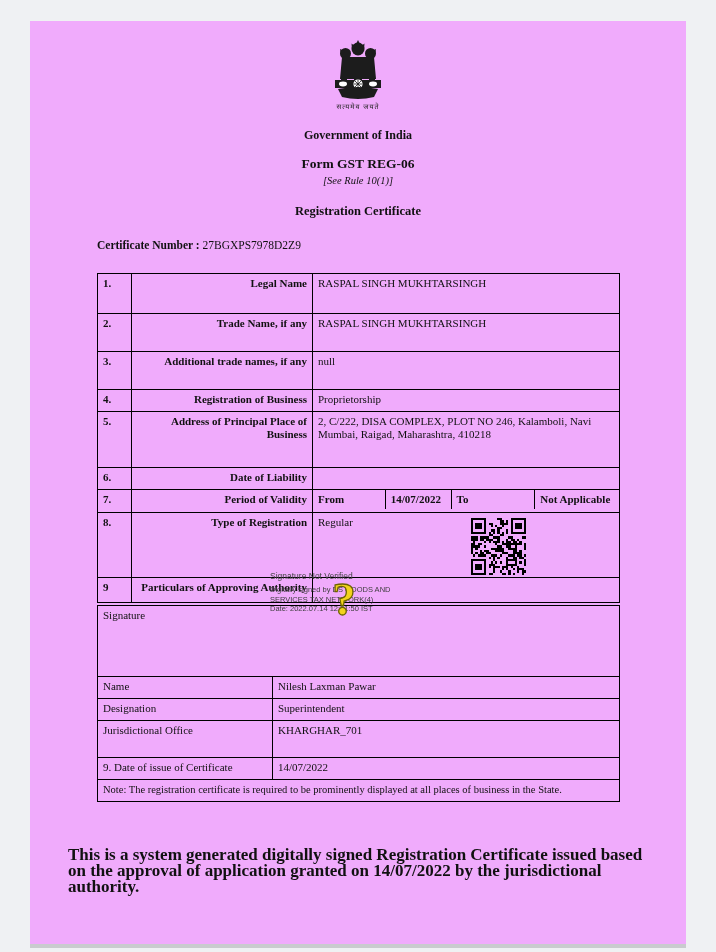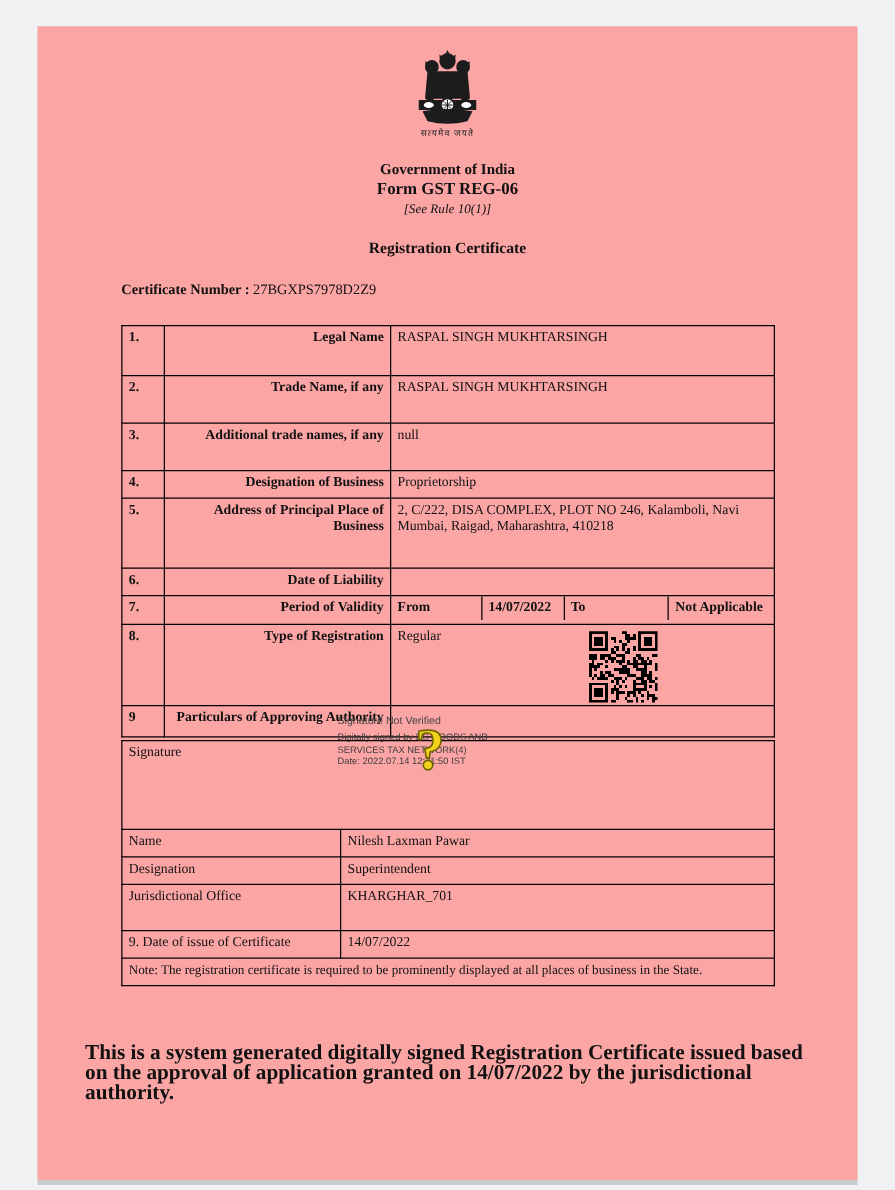--- a/index.html
+++ b/index.html
@@ -1,26 +1,26 @@
 <!DOCTYPE html>
 <html><head>
 <meta charset="utf-8">
 <style>
   * { margin:0; padding:0; box-sizing:border-box; }
   html,body { width:716px; height:952px; }
   body { background:#eff1f3; position:relative; font-family:"Liberation Serif", serif; color:#111; }
   .page {
     position:absolute; left:30px; top:21px; width:656px; height:923px;
-    background:#fca5a5; box-shadow:0 4px 0 #c9cbce; overflow:hidden;
+    background:#f0abfc; box-shadow:0 4px 0 #c9cbce; overflow:hidden;
   }
   .center { text-align:center; }
   .emblem { display:block; margin:19px auto 0 auto; }
   .motto { font-size:7px; margin-top:2px; letter-spacing:1px; color:#222; }
   .gov-line { font-size:12px; font-weight:bold; margin-top:17px; }
-  .form-line { font-size:13.5px; font-weight:bold; margin-top:0;text-align:center; }
+  .form-line { font-size:13.5px; font-weight:bold; margin-top:13px;text-align:center; }
   .rule-line { font-size:10.5px; font-style:italic; margin-top:3px; }
   .cert-line { font-size:12.5px; font-weight:bold; margin-top:18px; }
   .reg-line { font-size:11.5px; margin:20px 0 0 67px; }
   .reg-line .lbl { font-weight:bold; }
 
   table { border-collapse:collapse; table-layout:fixed; margin-left:67px; }
   td { border:1px solid #000; vertical-align:top; padding:3px 5px; font-size:11px; line-height:13px; overflow:hidden; }
   .sno { font-weight:bold; }
   .lblcell { font-weight:bold;text-align:right; }
   .main-tbl { margin-top:22px; width:522px; }
@@ -107,21 +107,21 @@
       <td class="lblcell">Trade Name, if any</td>
       <td>RASPAL SINGH MUKHTARSINGH</td>
     </tr>
     <tr style="height:38px">
       <td class="sno">3.</td>
       <td class="lblcell">Additional trade names, if any</td>
       <td>null</td>
     </tr>
     <tr style="height:22px">
       <td class="sno">4.</td>
-      <td class="lblcell">Designation of Business</td>
+      <td class="lblcell">Registration of Business</td>
       <td>Proprietorship</td>
     </tr>
     <tr style="height:56px">
       <td class="sno">5.</td>
       <td class="lblcell">Address of Principal Place of Business</td>
       <td>2, C/222, DISA COMPLEX, PLOT NO 246, Kalamboli, Navi Mumbai, Raigad, Maharashtra, 410218</td>
     </tr>
     <tr style="height:22px">
       <td class="sno">6.</td>
       <td class="lblcell">Date of Liability</td>

